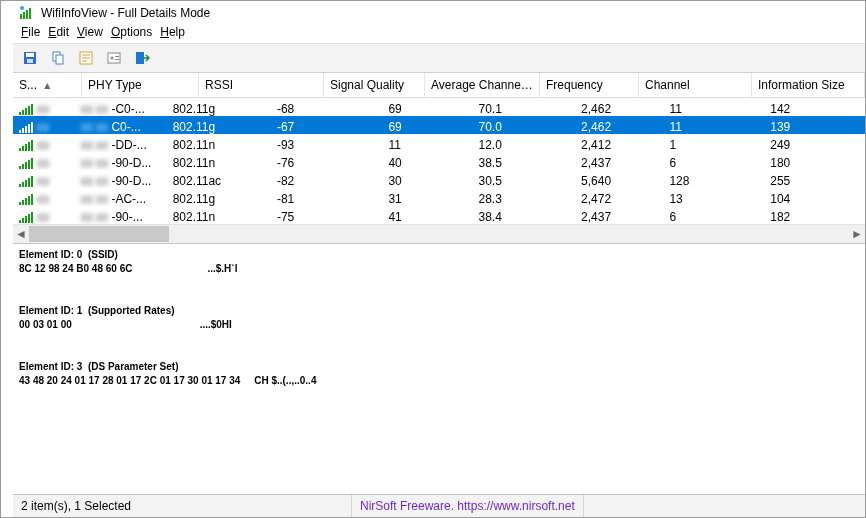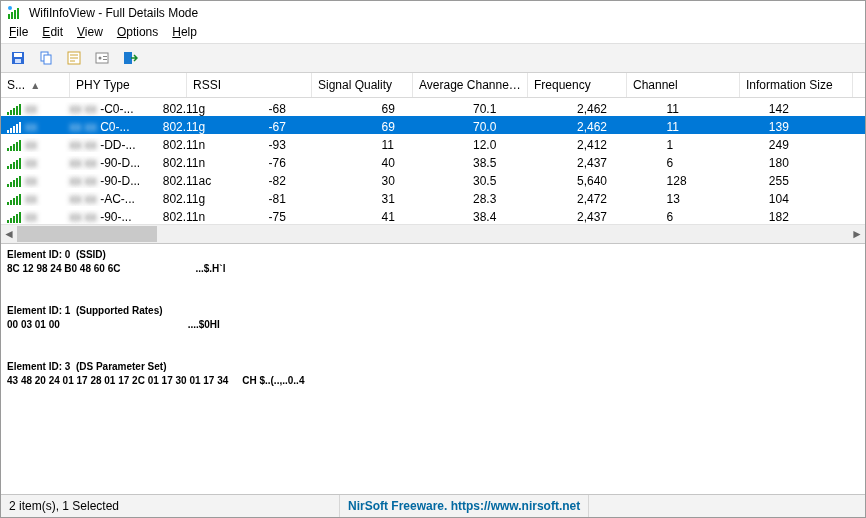--- a/index.html
+++ b/index.html
@@ -13,33 +13,34 @@
     overflow: hidden;
   }
   .window {
     display: flex;
     flex-direction: column;
     width: 866px;
     height: 518px;
     border: 1px solid #9a9a9a;
     box-sizing: border-box;
     background: #fff;
+    padding-left: 12px;
   }
   .title-bar {
     display: flex;
     align-items: center;
     gap: 6px;
     padding: 4px 6px 2px 6px;
     background: #fff;
   }
   .title-bar .app-icon svg { display:block; }
   .title-text { font-size: 12px; }
   .menu-bar {
     display: flex;
-    gap: 14px;
+    gap: 8px;
     padding: 2px 8px 4px 8px;
     background: #fff;
     align-items: center;
   }
   .menu-item { cursor: default; }
   .menu-item .ul { text-decoration: underline; }
   .toolbar {
     display: flex;
     align-items: center;
     gap: 6px;
@@ -136,21 +137,21 @@
     font-size: 12px;
     margin-top: 12px;
   }
   .status-seg {
     padding: 0 8px;
     height: 100%;
     display:flex;
     align-items:center;
     border-right: 1px solid #d6d6d6;
   }
-  .status-seg.link { color:#0369a1; font-weight:700; }
+  .status-seg.link { color:#6d28d9; font-weight:400; }
   .status-seg:first-child{ width: 322px; }
 </style>
 </head>
 <body>
 
 <div class="window">
 
   <div class="title-bar">
     <span class="app-icon">
       <svg width="16" height="16" viewBox="0 0 16 16">

